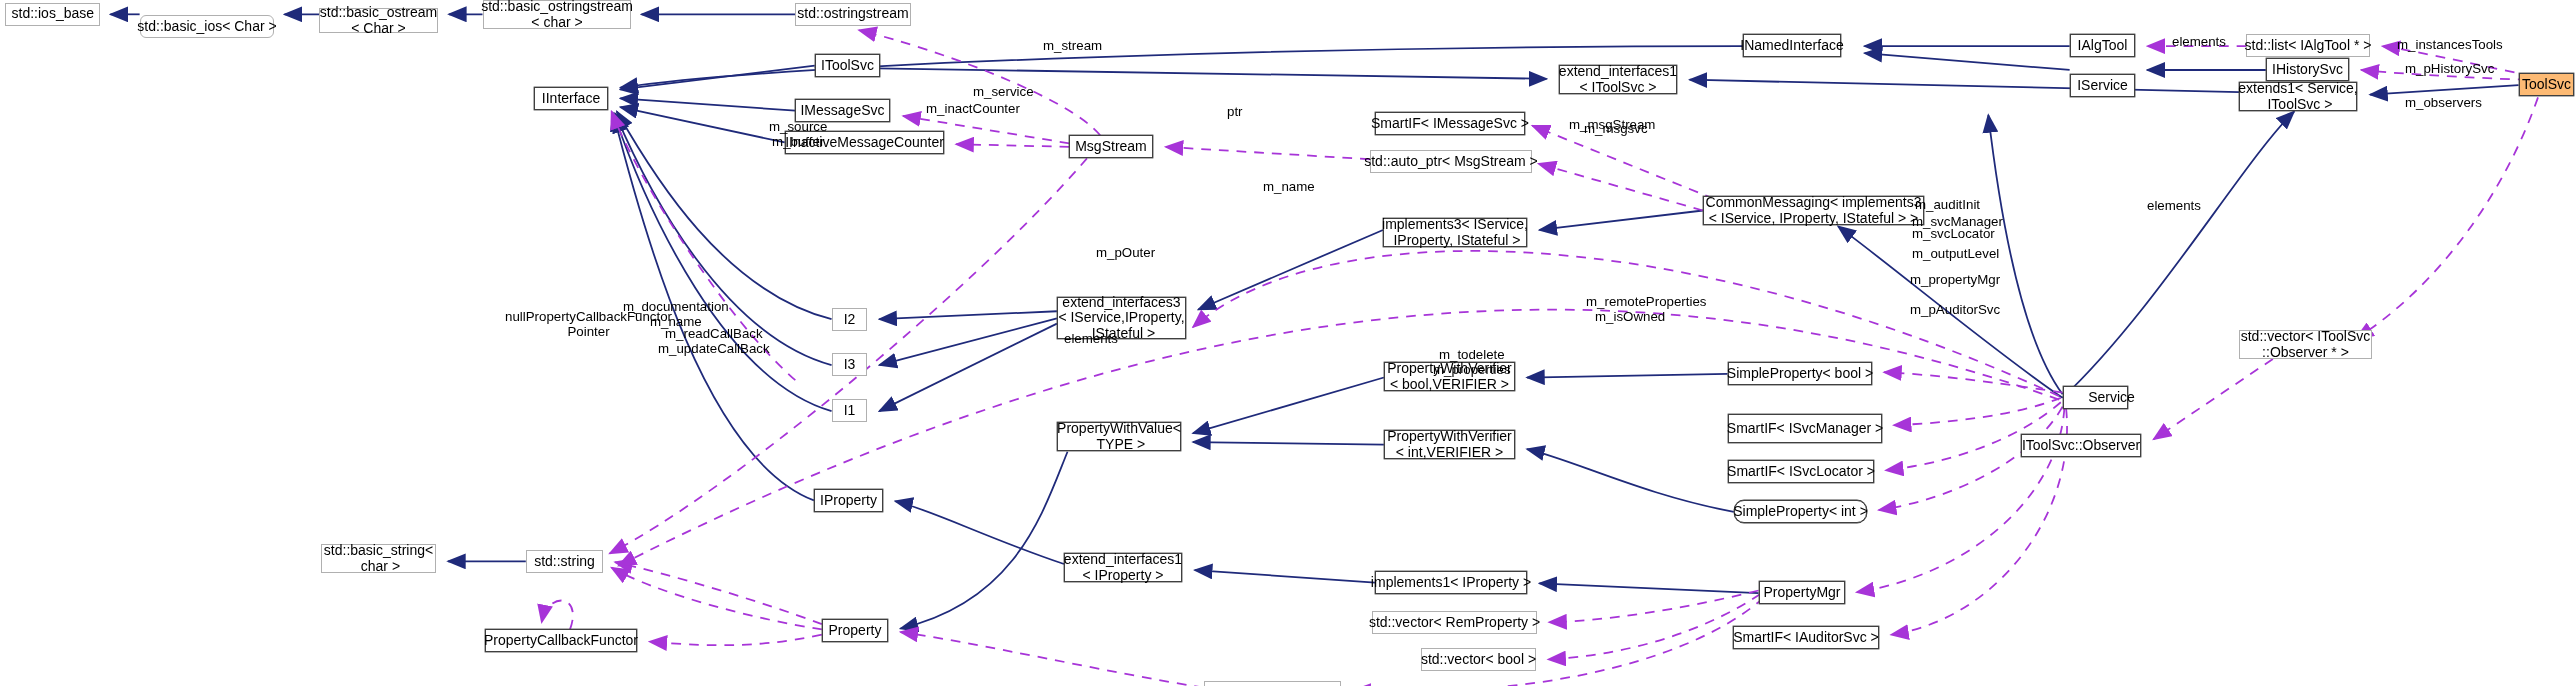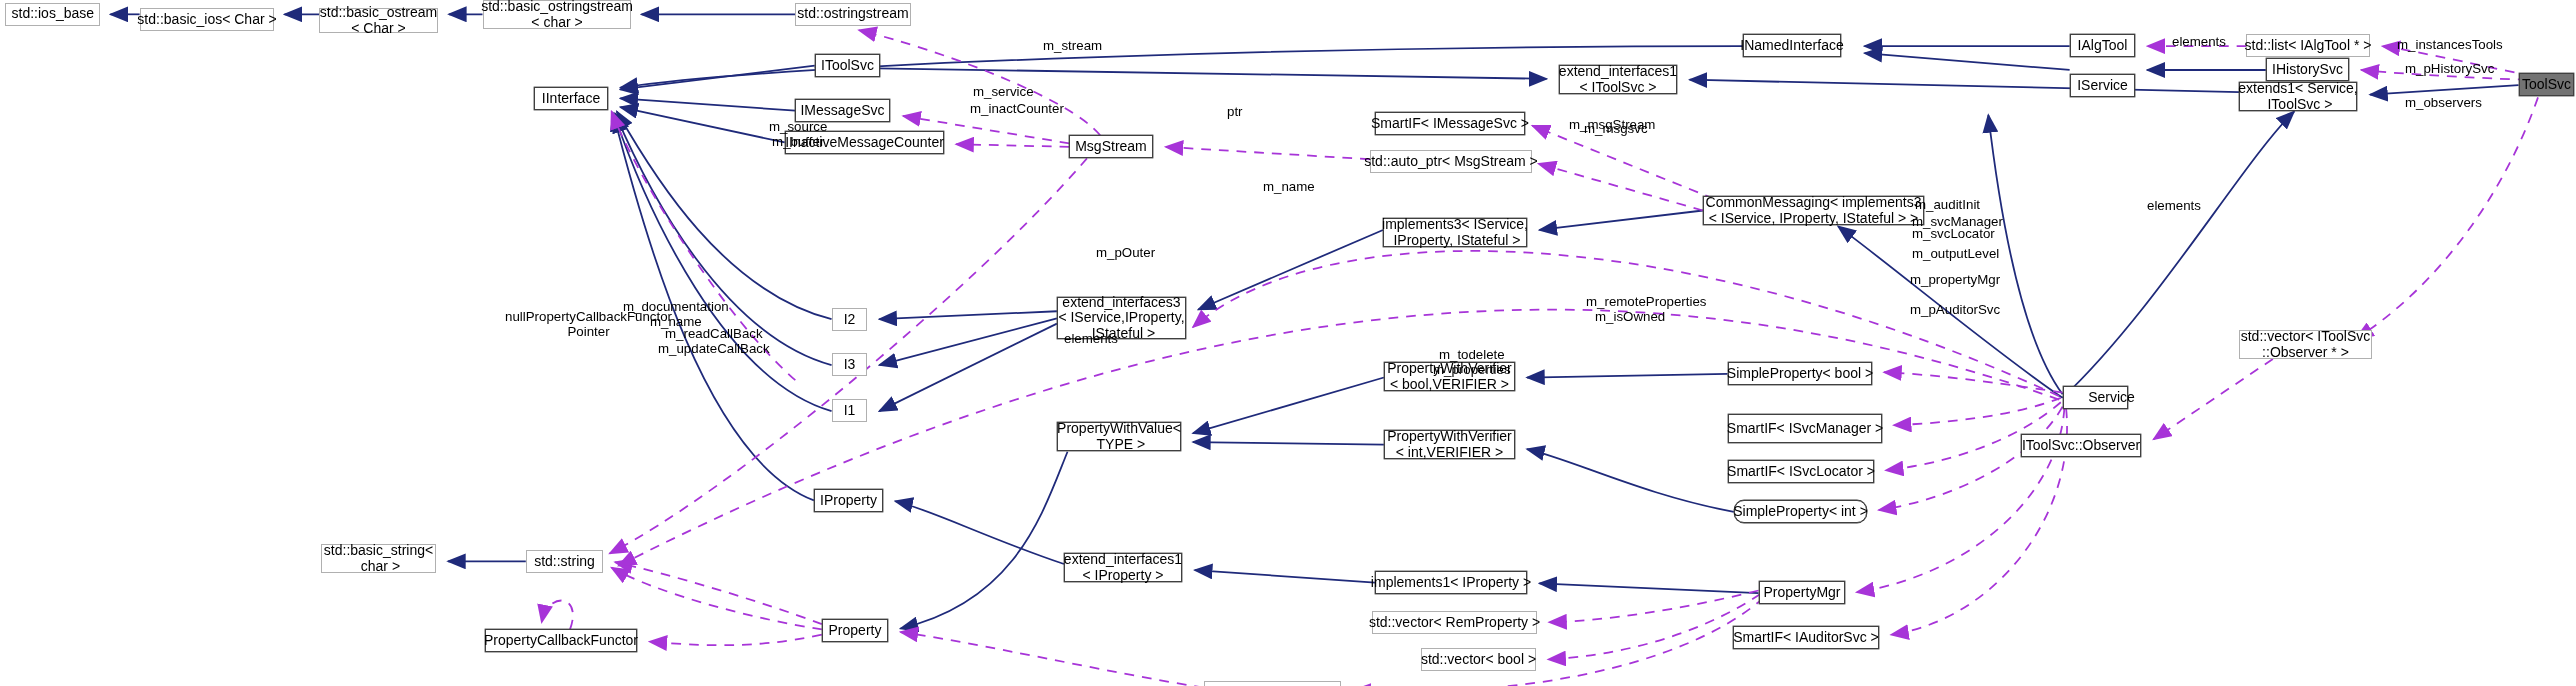--- a/index.html
+++ b/index.html
@@ -43,21 +43,21 @@
   
   .node.ext {
     border: 0.9px solid #b0b0b0;
     color: #000000;
     font-size: 14px;
   }
   
   .node.focus {
     border: 0.9px solid #404040;
     box-shadow: 0 0 0 0.4px #404040;
-    background: #737373;
+    background: #fdba74;
     color: #000000;
     font-size: 14px;
   }
   .edge-label {
     position: absolute;
     font-family: "Liberation Sans", sans-serif;
     font-size: 13.3px;
     color: #000000;
     background: transparent;
     white-space: pre;
@@ -191,21 +191,21 @@
       <path d="M645,712 C660,672 620,668 613,704"></path>
 
       <path d="M2330,452 C1900,300 1400,285 700,640"></path>
 
       <path d="M2330,448 C1900,250 1500,240 1350,370"></path>
     </g>
   </svg>
 
   <div id="node-container">
       <div class="node ext" style="left: 5.3px; top: 2.7px; width: 95px; height: 23px;">std::ios_base</div>
-      <div class="node ext" style="left: 140px; top: 8px; width: 134px; height: 23px;">std::basic_ios&lt; Char &gt;</div>
+      <div class="node ext" style="left: 140px; top: 15px; width: 134px; height: 23px; border-radius: 6px;">std::basic_ios&lt; Char &gt;</div>
       <div class="node ext" style="left: 319px; top: 8px; width: 119px; height: 25px;">std::basic_ostream
 &lt; Char &gt;</div>
       <div class="node ext" style="left: 483px; top: 0px; width: 148px; height: 29px;">std::basic_ostringstream
 &lt; char &gt;</div>
       <div class="node ext" style="left: 795px; top: 2.7px; width: 116px; height: 23px;">std::ostringstream</div>
       <div class="node cls" style="left: 1743px; top: 34px; width: 98px; height: 23px;">INamedInterface</div>
       <div class="node cls" style="left: 2070px; top: 34px; width: 65px; height: 23px;">IAlgTool</div>
       <div class="node ext" style="left: 2246px; top: 34px; width: 124px; height: 23px;">std::list&lt; IAlgTool * &gt;</div>
       <div class="node cls" style="left: 815px; top: 54px; width: 65px; height: 23px;">IToolSvc</div>
       <div class="node cls" style="left: 2070px; top: 58px; width: 65px; height: 23px; margin-top: 16px;">IService</div>
@@ -260,21 +260,21 @@
       <div class="node ext" style="left: 1421px; top: 648px; width: 115px; height: 23px;">std::vector&lt; bool &gt;</div>
       <div class="node ext" style="left: 1204px; top: 681px; width: 137px; height: 23px;">std::vector&lt; Property * &gt;</div>
     </div>
 
   <div id="label-container">
       <div class="edge-label" style="left: 1043px; top: 38px;">m_stream</div>
       <div class="edge-label" style="left: 2172px; top: 34px;">elements</div>
       <div class="edge-label" style="left: 2397px; top: 37px;">m_instancesTools</div>
       <div class="edge-label" style="left: 2405px; top: 61px;">m_pHistorySvc</div>
       <div class="edge-label" style="left: 973px; top: 84px;">m_service</div>
-      <div class="edge-label" style="left: 970px; top: 101px;">m_inactCounter</div>
+      <div class="edge-label" style="left: 926px; top: 101px;">m_inactCounter</div>
       <div class="edge-label" style="left: 1227px; top: 104px;">ptr</div>
       <div class="edge-label" style="left: 2405px; top: 95px;">m_observers</div>
       <div class="edge-label" style="left: 1584px; top: 121px;">m_msgsvc</div>
       <div class="edge-label" style="left: 769px; top: 119px;">m_source
 m_buffer</div>
       <div class="edge-label" style="left: 1569px; top: 117px;">m_msgStream</div>
       <div class="edge-label" style="left: 1263px; top: 179px;">m_name</div>
       <div class="edge-label" style="left: 1915px; top: 197px;">m_auditInit</div>
       <div class="edge-label" style="left: 1912px; top: 214px;">m_svcManager</div>
       <div class="edge-label" style="left: 1912px; top: 226px;">m_svcLocator</div>

